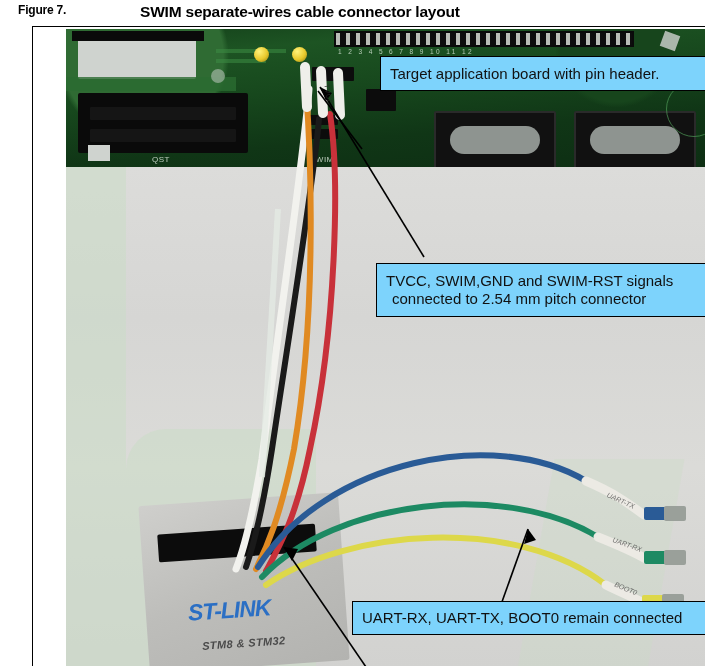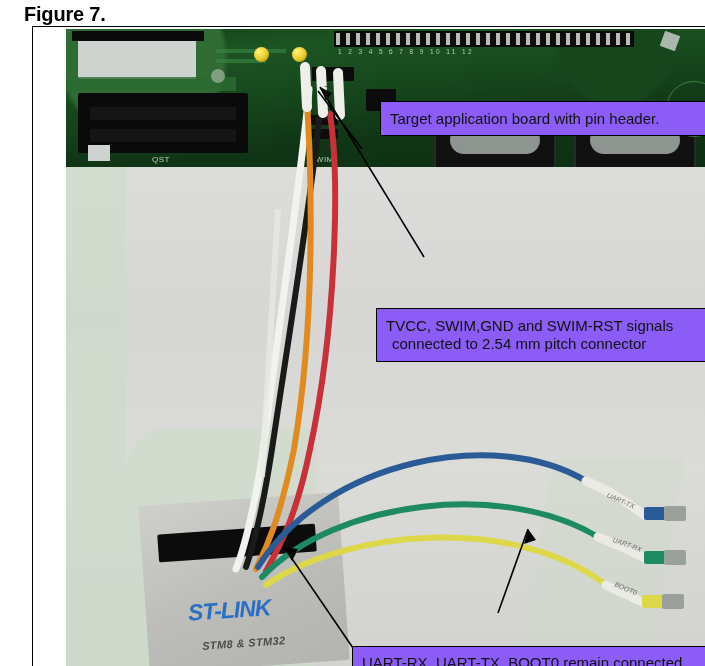--- a/index.html
+++ b/index.html
@@ -1,21 +1,21 @@
 <!DOCTYPE html>
 <html><head>
 <meta charset="utf-8">
 <style>
   html,body{margin:0;padding:0;background:#ffffff;}
   body{width:705px;height:666px;position:relative;overflow:hidden;
        font-family:"Liberation Sans",sans-serif;}
 
   
   #caption{position:absolute;left:0;top:0;width:705px;height:26px;}
-  #caption-label{position:absolute;left:24px;top:3px;font-size:20px;font-weight:bold;color:#000;letter-spacing:-0.2px;}
+  #caption-label{position:absolute;left:18px;top:3px;font-size:12px;font-weight:bold;color:#000;letter-spacing:-0.2px;}
   #caption-title{position:absolute;left:140px;top:3px;font-size:15.5px;font-weight:bold;color:#000;letter-spacing:-0.2px;}
 
   
   #figure-frame{position:absolute;left:32px;top:26px;width:673px;height:640px;
                 border-left:1.5px solid #000;border-top:1.5px solid #000;box-sizing:border-box;background:#fff;}
 
   
   #photo{position:absolute;left:33px;top:2px;width:640px;height:638px;overflow:hidden;background:#d8d8d4;}
 
   
@@ -43,33 +43,34 @@
   .greenish{position:absolute;background:#cbdcc6;opacity:.55;}
 
   
   .stlink{position:absolute;background:linear-gradient(160deg,#cfcfcc 0%,#bdbdba 50%,#b3b3b0 100%);
           border-radius:3px;}
   .stlink-slot{position:absolute;background:#0c0c0c;border-radius:2px;}
   .stlogo{position:absolute;color:#2b6fc4;font-weight:bold;font-style:italic;font-size:23px;letter-spacing:-1px;}
   .stsub{position:absolute;color:#4a4a4a;font-style:italic;font-weight:bold;font-size:11px;letter-spacing:.4px;}
 
   
-  .callout{position:absolute;background:#8b5cf6;border:1.4px solid #000;box-sizing:border-box;
-           font-size:15px;color:#111;line-height:1.18;padding:5px 9px;white-space:nowrap;margin-top:45px;}
+  .callout{position:absolute;background:#7dd3fc;border:1.4px solid #000;box-sizing:border-box;
+           font-size:15px;color:#111;line-height:1.18;padding:5px 9px;white-space:nowrap;}
 
   
   .tag{position:absolute;color:#444;font-size:7px;font-style:italic;opacity:.75;}
 
   svg.ov{position:absolute;left:0;top:0;width:640px;height:638px;overflow:visible;}
 </style>
 </head>
 <body>
 
 <div id="caption">
   <span id="caption-label">Figure 7.</span>
+  <span id="caption-title">SWIM separate-wires cable connector layout</span>
 </div>
 
 <div id="figure-frame">
 
   <div id="photo">
 
     <div class="pcb">
 
       <div class="pcb-silver" style="left:12px;top:6px;width:118px;height:44px;border-radius:2px;"></div>
       <div class="pcb-dark" style="left:6px;top:2px;width:132px;height:10px;"></div>

